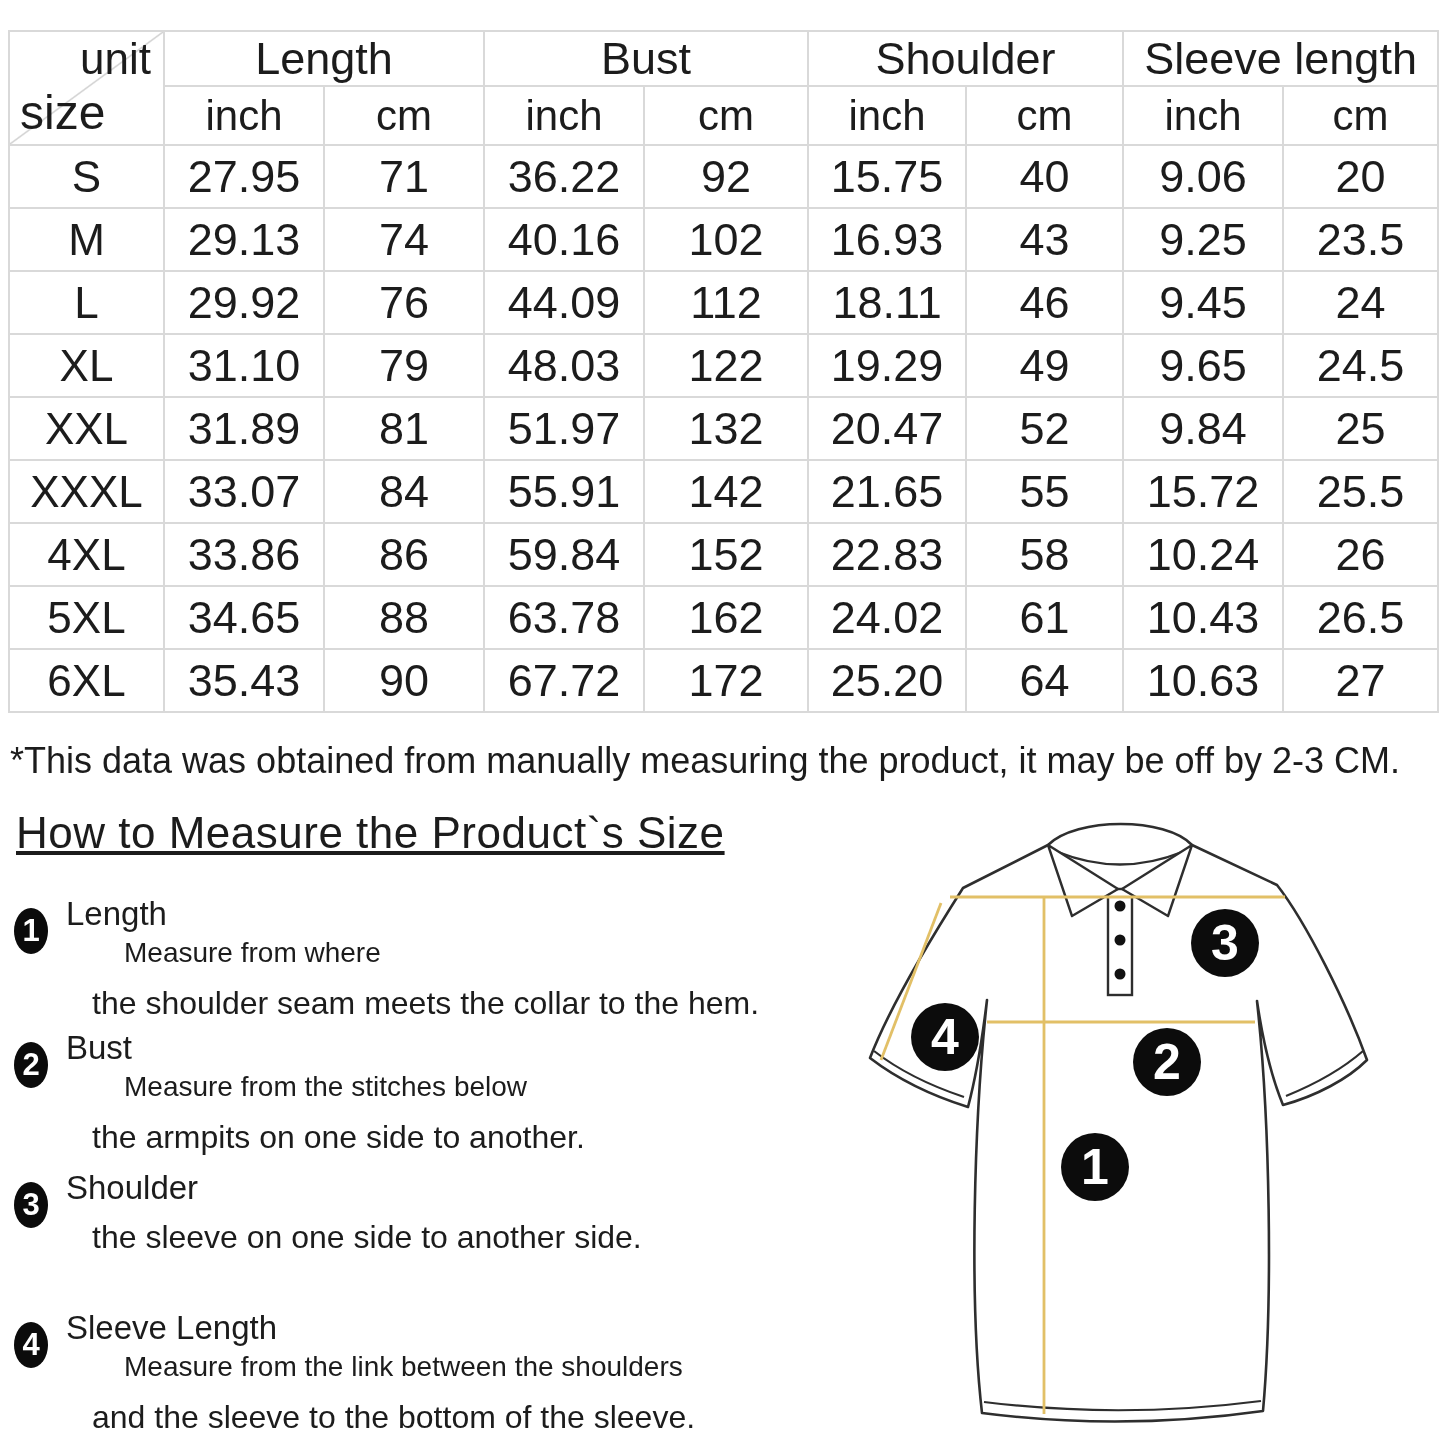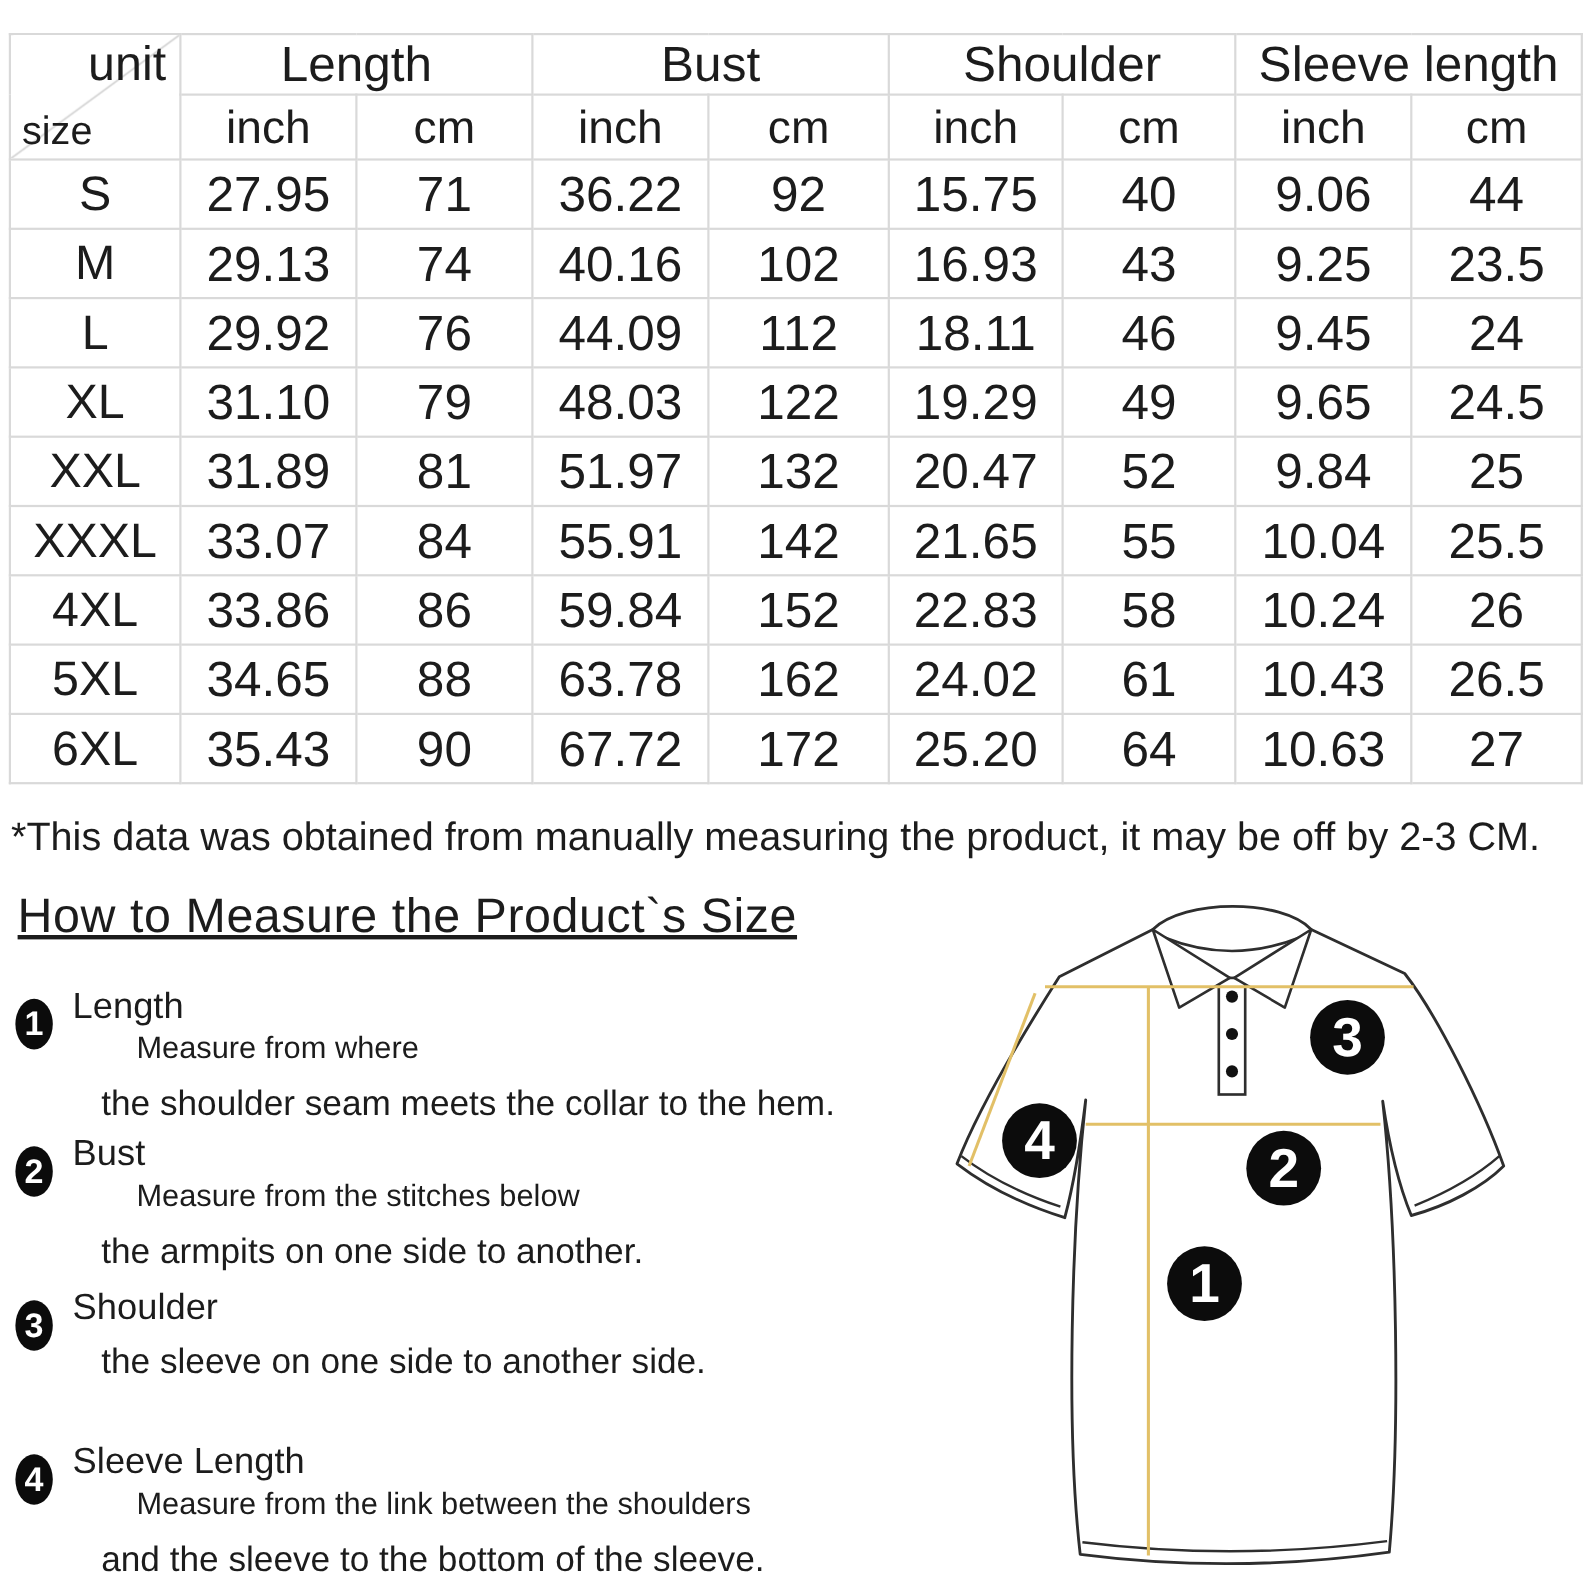--- a/index.html
+++ b/index.html
@@ -21,21 +21,21 @@
   .size-table thead tr.unit-row th{height:57px;font-size:42px;text-align:center;}
   .size-table tbody td,.size-table tbody th{height:61px;font-size:45px;}
   .size-table tbody th{font-size:44px;}
   td.corner{
     position:relative;
     background:linear-gradient(to bottom right,
       #ffffff calc(50% - 1.4px), #d4d4d4 calc(50% - 0.2px),
       #d4d4d4 calc(50% + 0.2px), #ffffff calc(50% + 1.4px)) #fff;
   }
   .corner-unit{position:absolute;top:2px;right:12px;font-size:44px;}
-  .corner-size{position:absolute;bottom:4px;left:10px;font-size:36px;}
+  .corner-size{position:absolute;bottom:4px;left:10px;font-size:48px;}
   
   .disclaimer{position:absolute;left:10px;top:740px;font-size:36px;margin:0;}
   .howto-title{position:absolute;left:16px;top:808px;font-size:44px;font-weight:normal;margin:0;letter-spacing:0.5px;text-decoration:underline;}
   
   .step{position:absolute;left:14px;width:750px;}
   .step-badge{
     position:absolute;left:0;top:12px;width:34px;height:46px;border-radius:50%;
     background:#0b0b0b;color:#ffffff;font-weight:bold;font-size:31px;
     display:flex;align-items:center;justify-content:center;
   }
@@ -89,21 +89,21 @@
     <tbody>
       <tr>
         <th>S</th>
         <td>27.95</td>
         <td>71</td>
         <td>36.22</td>
         <td>92</td>
         <td>15.75</td>
         <td>40</td>
         <td>9.06</td>
-        <td>44</td>
+        <td>20</td>
       </tr>
       <tr>
         <th>M</th>
         <td>29.13</td>
         <td>74</td>
         <td>40.16</td>
         <td>102</td>
         <td>16.93</td>
         <td>43</td>
         <td>9.25</td>
@@ -143,21 +143,21 @@
         <td>25</td>
       </tr>
       <tr>
         <th>XXXL</th>
         <td>33.07</td>
         <td>84</td>
         <td>55.91</td>
         <td>142</td>
         <td>21.65</td>
         <td>55</td>
-        <td>10.04</td>
+        <td>15.72</td>
         <td>25.5</td>
       </tr>
       <tr>
         <th>4XL</th>
         <td>33.86</td>
         <td>86</td>
         <td>59.84</td>
         <td>152</td>
         <td>22.83</td>
         <td>58</td>

